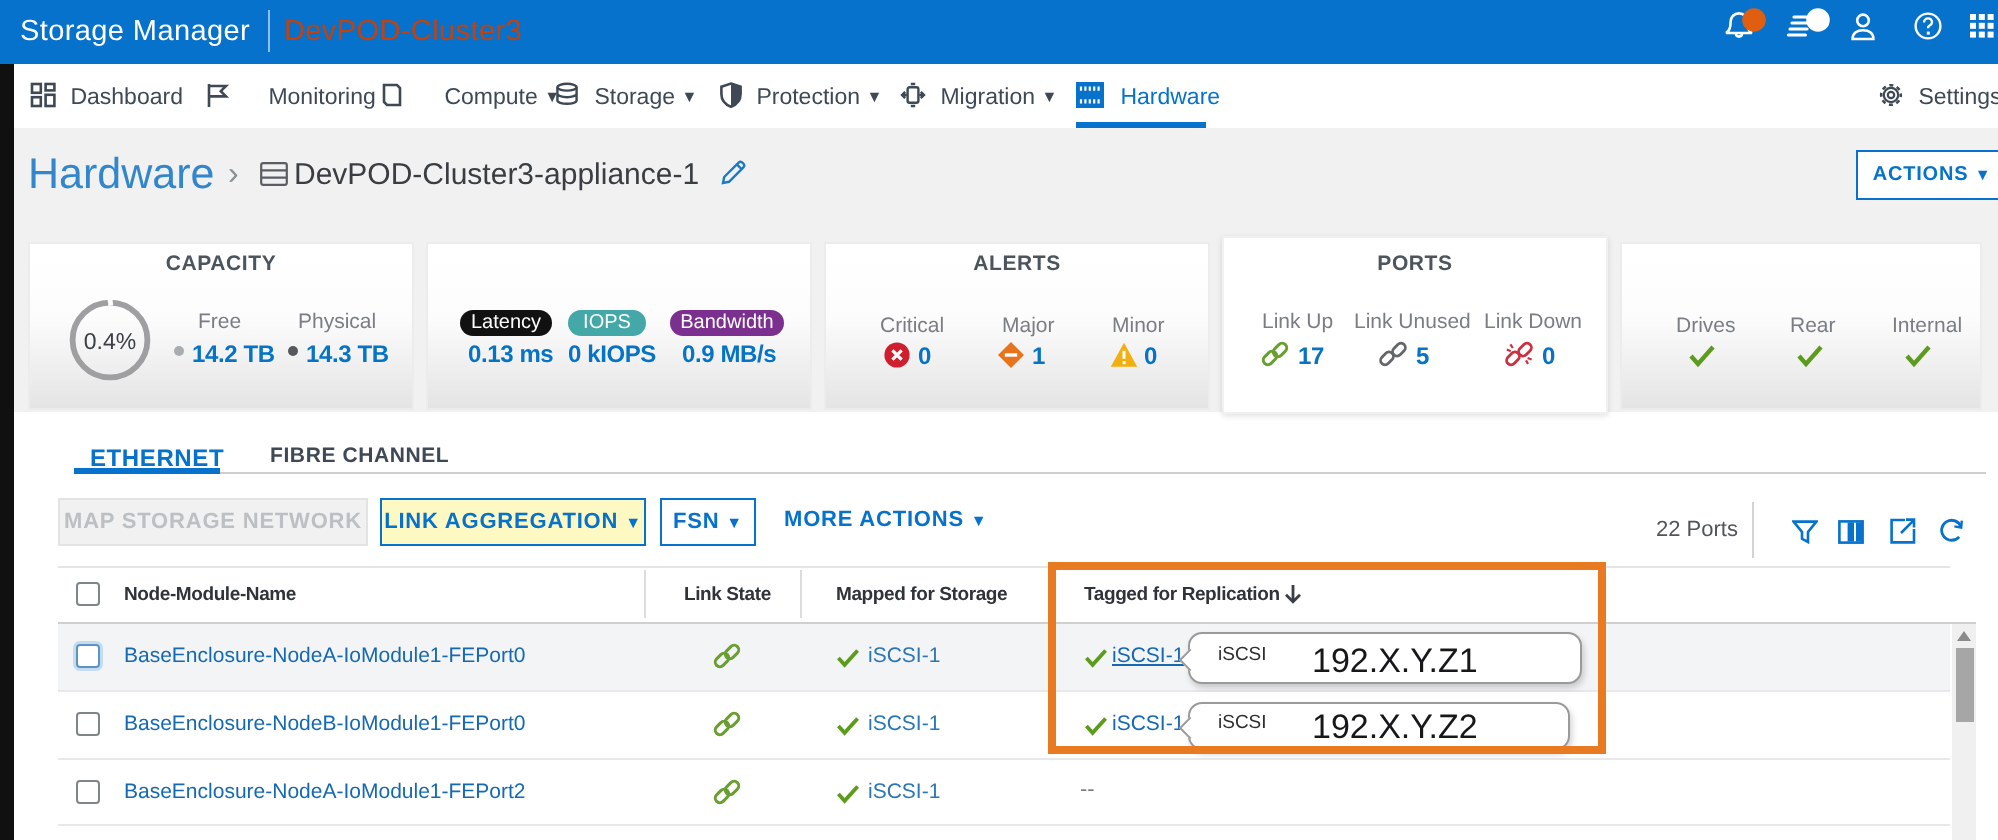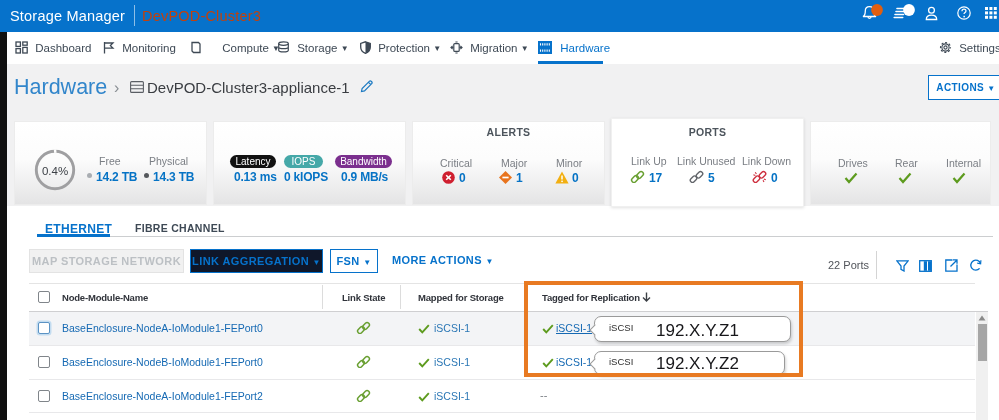--- a/index.html
+++ b/index.html
@@ -69,21 +69,21 @@
       <rect x="7.8" y="1" width="4.4" height="3.2"></rect>
       <rect x="1" y="7.6" width="4.4" height="4.4"></rect>
       <rect x="7.8" y="6.4" width="4.4" height="5.6"></rect>
     </svg>
   <span style="margin-left:4px">Dashboard</span>
 </div>
 <div class="navitem" style="left:102px;top:41px">
   <svg width="13" height="13" viewBox="0 0 13 13" style="vertical-align:-2px" fill="none" stroke="#3e4955" stroke-width="1.3">
       <path d="M2.5 12.5 V1 M2.5 2 h8.5 l-2.6 2.6 2.6 2.6 h-8.5"></path>
     </svg>
-  <span style="margin-left:4px">Monitoring</span>
+  <span style="margin-left:16px">Monitoring</span>
 </div>
 <div class="navitem" style="left:190px;top:41px">
   <svg width="12" height="13" viewBox="0 0 12 13" style="vertical-align:-2px" fill="none" stroke="#3e4955" stroke-width="1.3">
       <path d="M2 1.5 h6.5 l1.5 1.5 v8.5 h-6.5 l-1.5-1.5 z"></path>
     </svg>
   <span style="margin-left:17px">Compute</span> <span style="font-size:8px;vertical-align:1px">▼</span>
 </div>
 <div class="navitem" style="left:277px;top:41px">
   <svg width="13" height="13" viewBox="0 0 13 13" style="vertical-align:-2px" fill="none" stroke="#3e4955" stroke-width="1.2">
       <ellipse cx="6.5" cy="2.6" rx="4.8" ry="1.7"></ellipse>
@@ -134,20 +134,21 @@
     <path d="M0.6 4.2 h12.8 M0.6 7.8 h12.8"></path>
   </svg>
 <div class="abs" style="left:147px;top:79px;font-size:15px;color:#3a3d42">DevPOD-Cluster3-appliance-1</div>
 <svg class="abs" style="left:360px;top:80px" width="13" height="13" viewBox="0 0 13 13" fill="none" stroke="#1c7ac2" stroke-width="1.2">
     <path d="M1.5 11.5 l.6-3 L9.3 1.3 c1.3-1.3 3.7 1.1 2.4 2.4 L4.5 10.9 z M8.4 2.2 l2.4 2.4"></path>
   </svg>
 
 <div class="abs" style="left:928px;top:75px;width:76px;height:25px;background:#fff;border:1px solid #0672CB;color:#0672CB;font-size:10px;font-weight:bold;text-align:center;line-height:23px;letter-spacing:.4px">ACTIONS <span style="font-size:8px">▼</span></div>
 
 <div class="card" style="left:14px">
+  <div class="cardtitle">CAPACITY</div>
   <svg class="abs" style="left:19px;top:27px" width="42" height="42" viewBox="0 0 42 42">
     <circle cx="21" cy="21" r="18.7" fill="none" stroke="#9f9fa1" stroke-width="2.9"></circle>
     <path d="M20 2.3 l2.4 -.3" stroke="#fdfdfd" stroke-width="3.4" fill="none"></path>
     <text x="21" y="25.5" text-anchor="middle" font-size="11.5" fill="#3c4046" font-family="Liberation Sans">0.4%</text>
   </svg>
   <div class="abs lbl" style="left:84px;top:33px">Free</div>
   <div class="abs lbl" style="left:134px;top:33px">Physical</div>
   <div class="abs" style="left:72px;top:51px;width:5px;height:5px;border-radius:50%;background:#a9adb2"></div>
   <div class="abs val" style="left:81px;top:48px">14.2 TB</div>
   <div class="abs" style="left:129px;top:51px;width:5px;height:5px;border-radius:50%;background:#55585c"></div>
@@ -223,21 +224,21 @@
       <path d="M1.5 6 L5 10 L12.5 1.5"></path>
     </svg>
 </div>
 
 <div class="abs" style="left:45px;top:222px;font-size:12px;font-weight:bold;color:#0672CB;letter-spacing:.3px">ETHERNET</div>
 <div class="abs" style="left:135px;top:222px;font-size:10.5px;font-weight:bold;color:#3e4955;letter-spacing:.3px">FIBRE CHANNEL</div>
 <div class="abs" style="left:37px;top:236px;width:956px;height:1px;background:#ccced0"></div>
 <div class="abs" style="left:37px;top:234px;width:73px;height:3px;background:#0672CB"></div>
 
 <div class="abs" style="left:29px;top:249px;width:155px;height:24px;background:#f1f1f1;border:1px solid #e3e3e3;color:#bcc0c4;font-size:11px;font-weight:bold;text-align:center;line-height:22px;letter-spacing:.4px">MAP STORAGE NETWORK</div>
-<div class="abs" style="left:190px;top:249px;width:133px;height:24px;background:#0f172a;border:1px solid #0672CB;color:#0672CB;font-size:11px;font-weight:bold;text-align:center;line-height:22px;letter-spacing:.4px">LINK AGGREGATION <span style="font-size:8px">▼</span></div>
+<div class="abs" style="left:190px;top:249px;width:133px;height:24px;background:#fef9c3;border:1px solid #0672CB;color:#0672CB;font-size:11px;font-weight:bold;text-align:center;line-height:22px;letter-spacing:.4px">LINK AGGREGATION <span style="font-size:8px">▼</span></div>
 <div class="abs" style="left:330px;top:249px;width:48px;height:24px;background:#fff;border:1px solid #0672CB;color:#0672CB;font-size:11px;font-weight:bold;text-align:center;line-height:22px;letter-spacing:.4px">FSN <span style="font-size:8px">▼</span></div>
 <div class="abs" style="left:392px;top:254px;font-size:11px;font-weight:bold;color:#0672CB;letter-spacing:.4px">MORE ACTIONS <span style="font-size:8px">▼</span></div>
 
 <div class="abs" style="left:828px;top:259px;font-size:11px;color:#51545a">22 Ports</div>
 <div class="abs" style="left:876px;top:251px;width:1px;height:28px;background:#d4d4d4"></div>
 <svg class="abs" style="left:896px;top:260px" width="13" height="12" viewBox="0 0 13 12" fill="none" stroke="#0672CB" stroke-width="1.3">
     <path d="M0.8 0.8 h11.4 L8 6 v5 L5 9.4 V6 Z"></path>
   </svg>
 <svg class="abs" style="left:919px;top:260px" width="13" height="12" viewBox="0 0 13 12">
     <rect x="0.7" y="0.7" width="11.6" height="10.6" fill="none" stroke="#0672CB" stroke-width="1.3"></rect>

